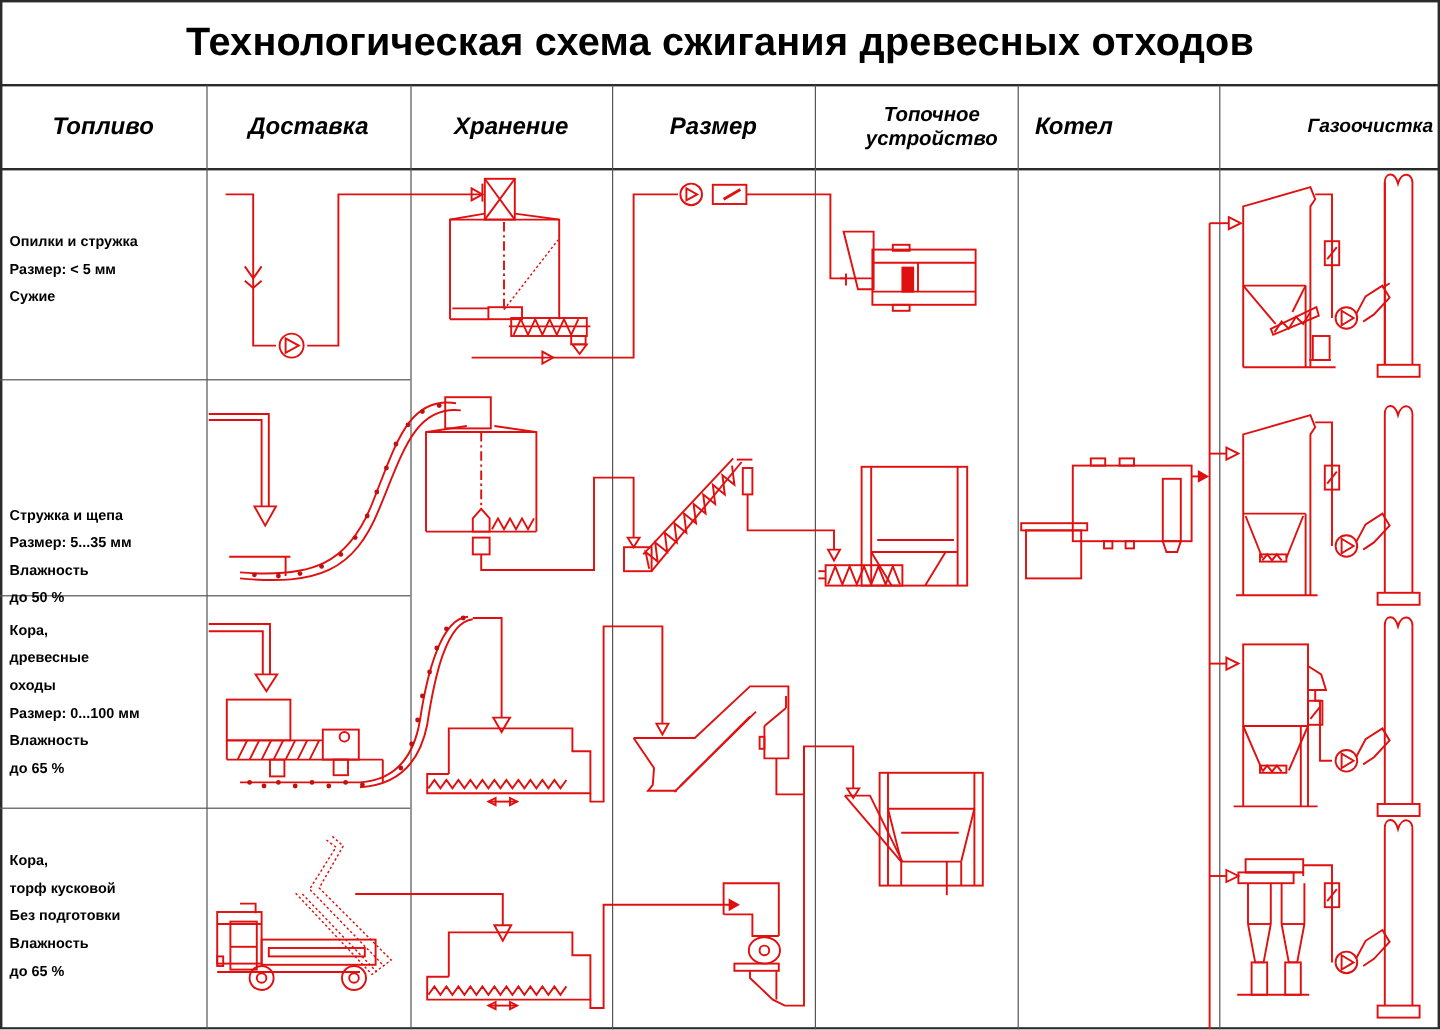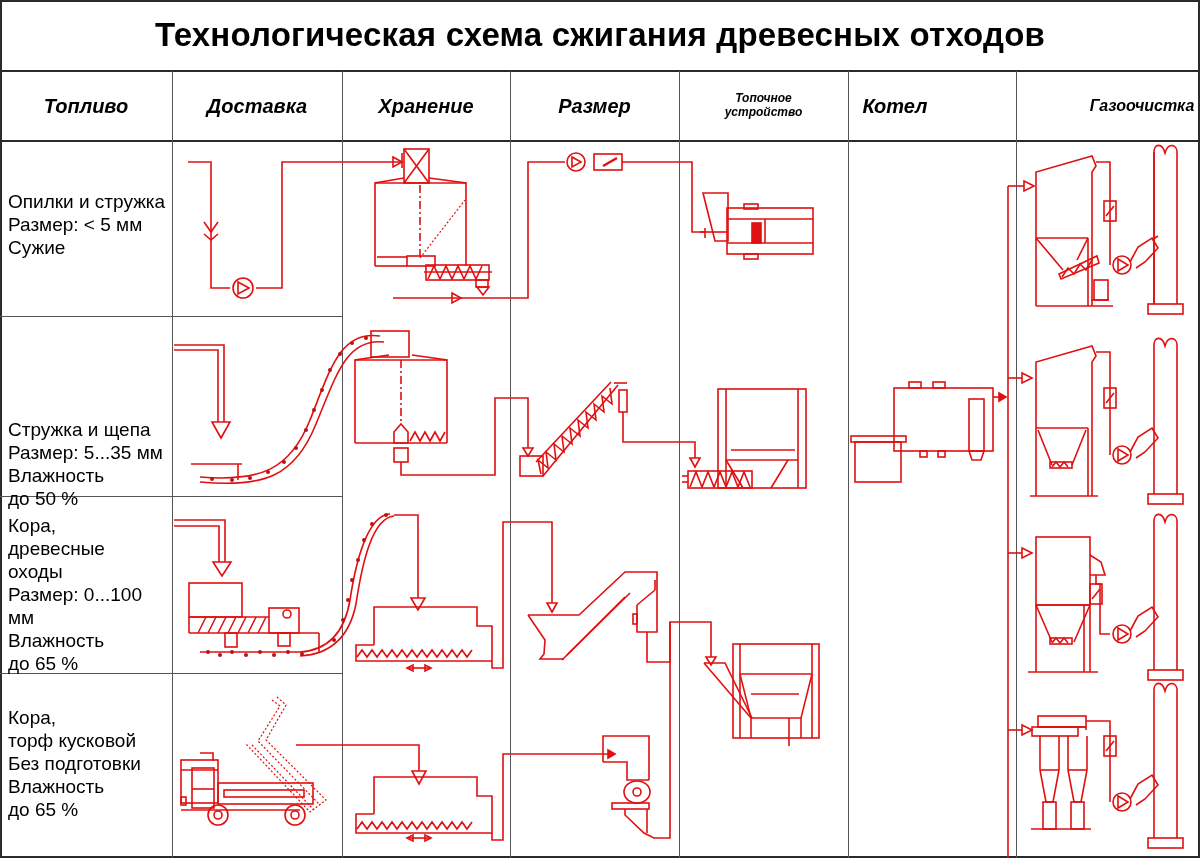--- a/index.html
+++ b/index.html
@@ -9,24 +9,24 @@
            border: 2px solid #2a2a2a; }
   .title { position: absolute; left: 0; top: 0; width: 1200px; height: 70px;
            display: flex; align-items: center; justify-content: center;
            font-weight: bold; font-size: 33px; letter-spacing: 0.2px; border-radius: 30px; }
   .hline { position: absolute; height: 0; border-top: 2px solid #2a2a2a; }
   .hline.thin { border-top: 1.5px solid #555; }
   .vline { position: absolute; width: 0; border-left: 1.5px solid #555; }
   .head { position: absolute; top: 72px; height: 68px; display: flex;
           align-items: center; justify-content: center; text-align: center;
           font-weight: bold; font-style: italic; font-size: 20px; line-height: 1.0; }
-  .head.small { font-size: 12px; line-height: 1.15; }
+  .head.small { font-size: 17px; line-height: 1.15; margin-left: 13px; }
   .head.xsmall { font-size: 16px; margin-left: 34px; }
-  .fuel { position: absolute; left: 8px; width: 165px; font-weight: normal;
-          font-size: 19px; line-height: 23px; }
+  .fuel { position: absolute; left: 8px; width: 165px; font-weight: bold;
+          font-size: 12px; line-height: 23px; }
   svg.diagram { position: absolute; left: 0; top: 0; width: 1200px; height: 858px; }
   svg.diagram * { fill: none; stroke: #e01010; stroke-width: 1.6; }
   svg.diagram .fill { fill: #e01010; }
   svg.diagram .dot { fill: #c01010; stroke: none; }
   svg.diagram .dash { stroke-dasharray: 2 2; stroke-width: 1.2; }
   svg.diagram .dashdot { stroke-dasharray: 8 3 2 3; }
 </style>
 </head>
 <body>
 

